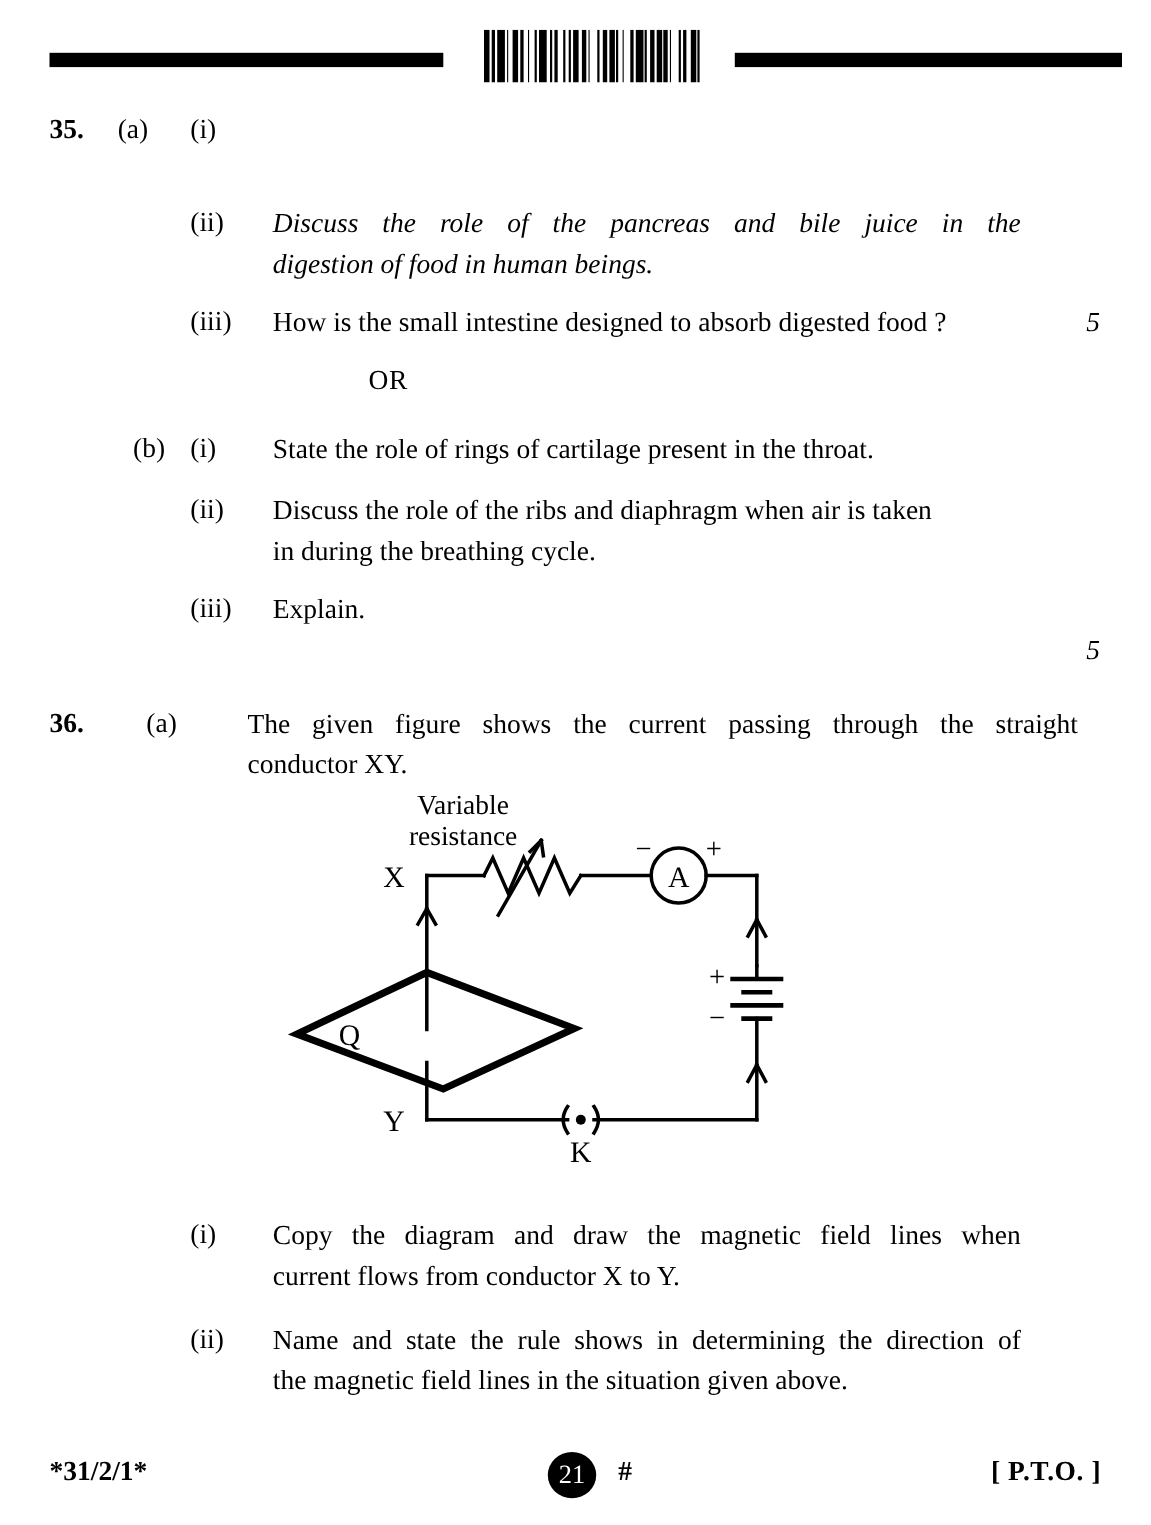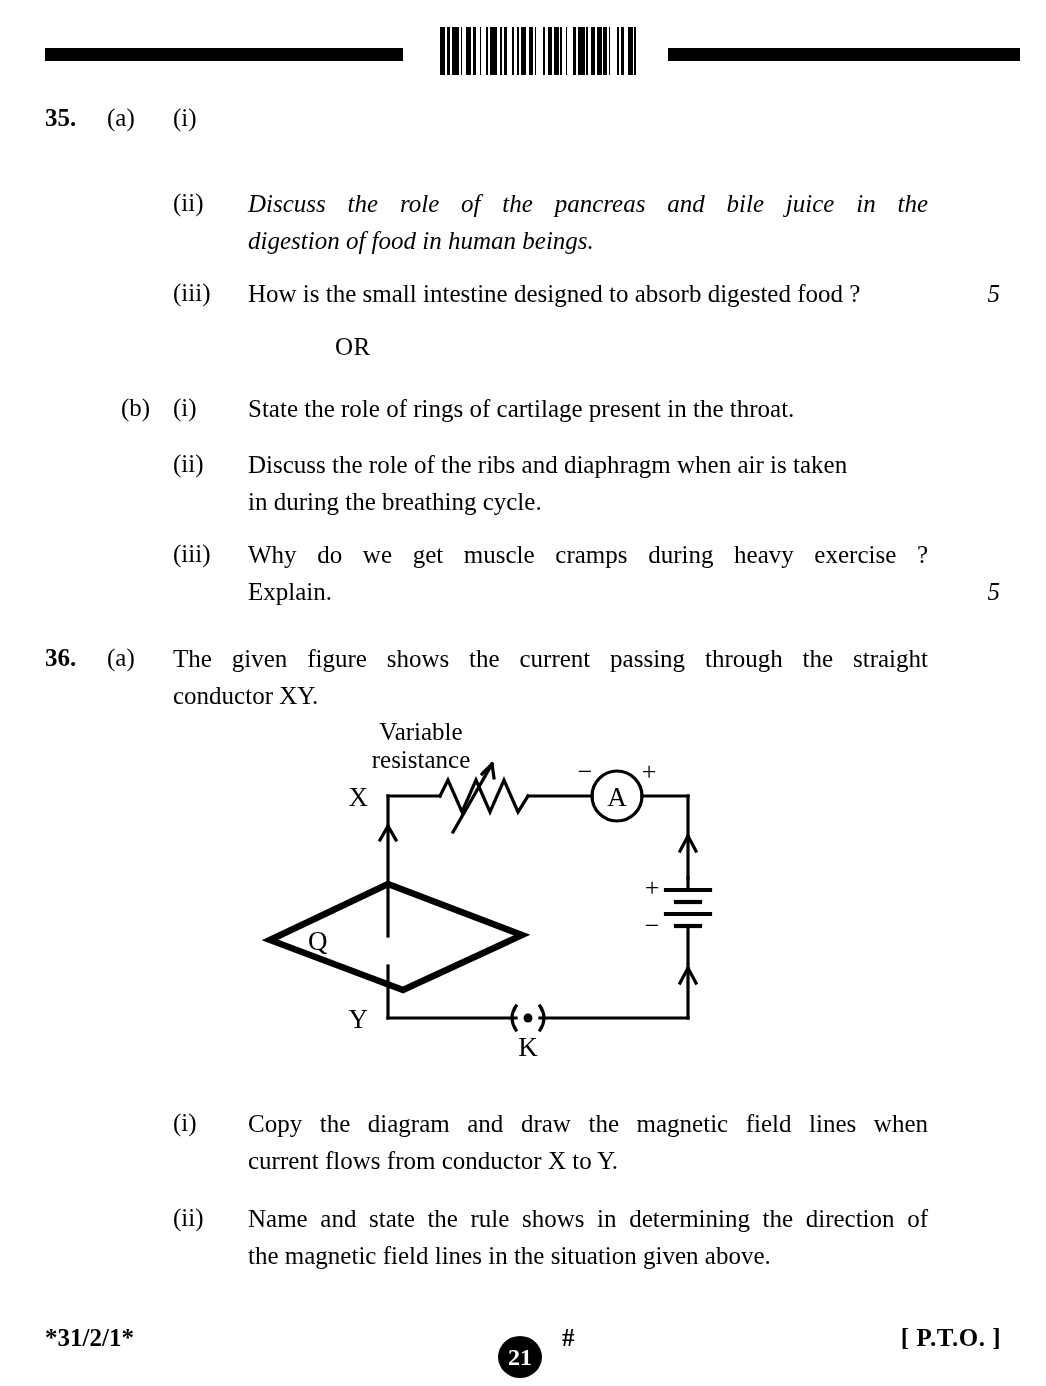--- a/index.html
+++ b/index.html
@@ -115,26 +115,26 @@
     height: 60px;
   }
   .footer-code {
     position: absolute;
     left: 45px; top: 6px;
     font-weight: bold;
     font-size: 25px;
   }
   .page-badge {
     position: absolute;
-    left: 498px; top: 18px;
+    left: 498px; top: 2px;
     width: 44px; height: 42px;
     background: #000000;
     border-radius: 50%;
     color: #ffffff;
-    font-weight: bold;
+    font-weight: normal;
     font-size: 24px;
     display: flex;
     align-items: center;
     justify-content: center;
   }
   .hash-mark {
     position: absolute;
     left: 562px; top: 6px;
     font-weight: bold;
     font-size: 25px;
@@ -267,27 +267,26 @@
     <div>Discuss the role of the ribs and diaphragm when air is taken</div>
     <div>in during the breathing cycle.</div>
   </div>
 </div>
 
 <div class="qrow" style="left:45px; top:536px; width:955px;">
   <div class="col-num"></div>
   <div class="col-alpha"></div>
   <div class="col-roman">(iii)</div>
   <div class="col-text" style="width:680px;">
-    <div style="text-align:justify; text-align-last:justify;">Why do we get muscle cramps during heavy exercise ?</div>
     <div>Explain.</div>
   </div>
 </div>
 <div class="marks" style="left:960px; top:573px;">5</div>
 
-<div class="qrow" style="left:45px; top:640px; width:955px;">
+<div class="qrow" style="left:45px; top:640px; width:955px;gap:26px;">
   <div class="col-num">36.</div>
   <div class="col-alpha">(a)</div>
   <div class="col-text" style="width:755px;">
     <div style="text-align:justify; text-align-last:justify;">The given figure shows the current passing through the straight</div>
     <div>conductor XY.</div>
   </div>
 </div>
 
 <div class="figure">
   <svg width="520" height="350" viewBox="0 0 520 350" xmlns="http://www.w3.org/2000/svg">

